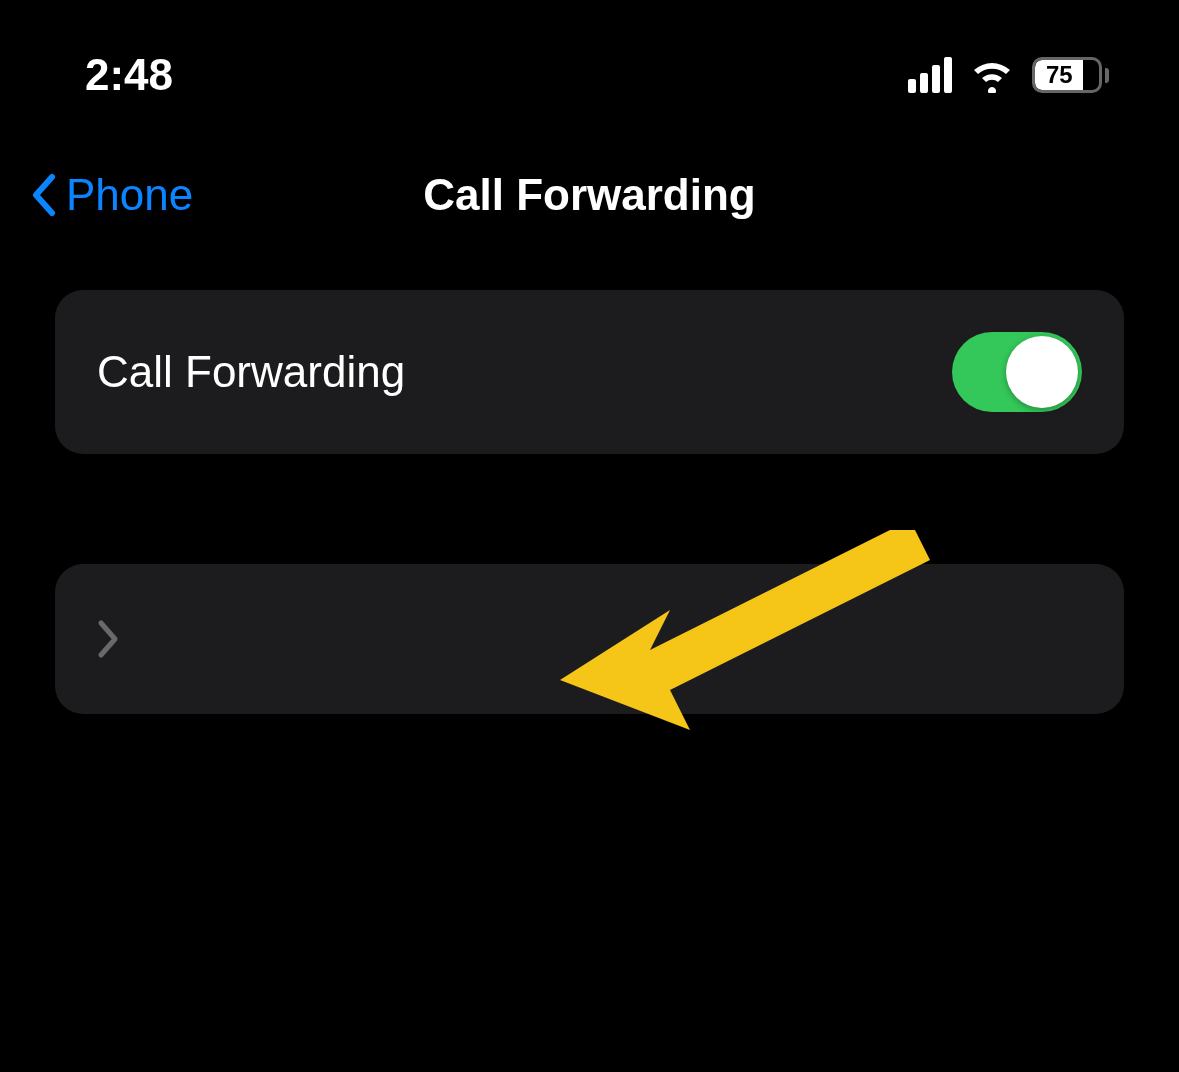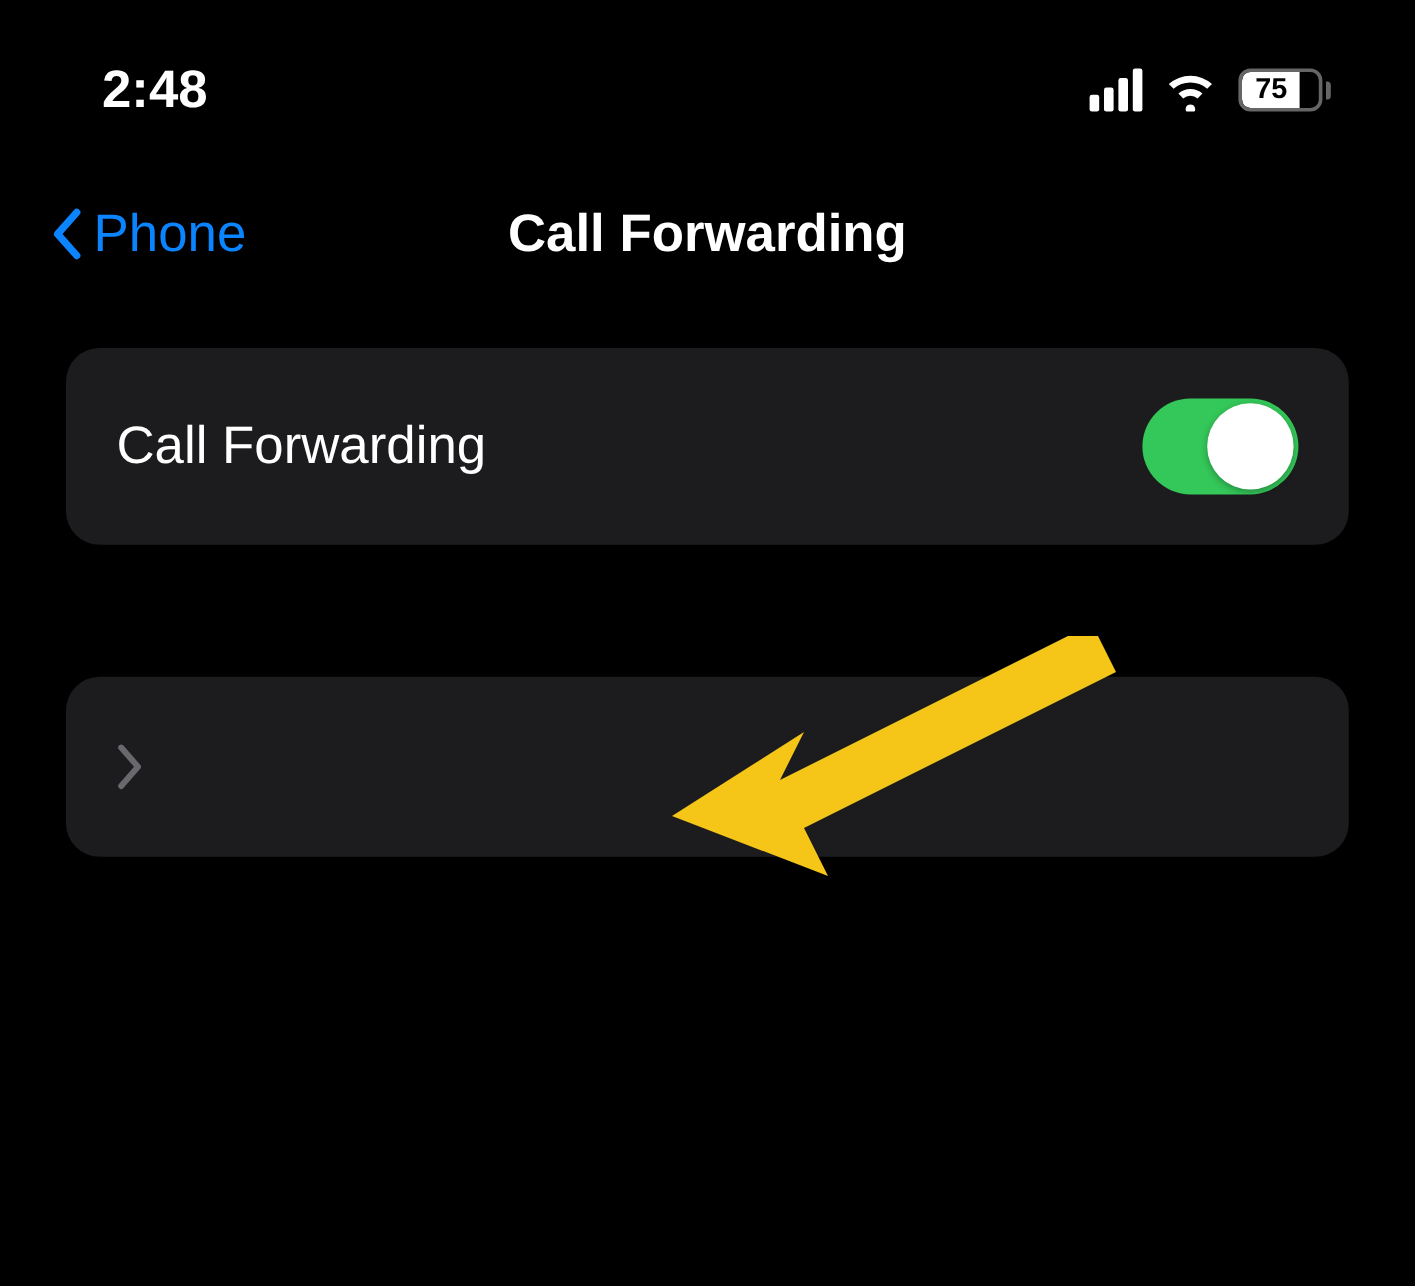--- a/index.html
+++ b/index.html
@@ -85,21 +85,21 @@
     .battery-cap {
       width: 4px;
       height: 15px;
       background: rgba(255,255,255,0.4);
       border-radius: 0 3px 3px 0;
       margin-left: 3px;
     }
     .nav-bar {
       display: flex;
       align-items: flex-end;
-      padding: 50px 30px 40px 42px;
+      padding: 50px 30px 40px 30px;
       position: relative;
     }
     .back-button {
       display: flex;
       align-items: center;
       color: #0a84ff;
       font-size: 44px;
       cursor: pointer;
       gap: 6px;
       z-index: 2;

